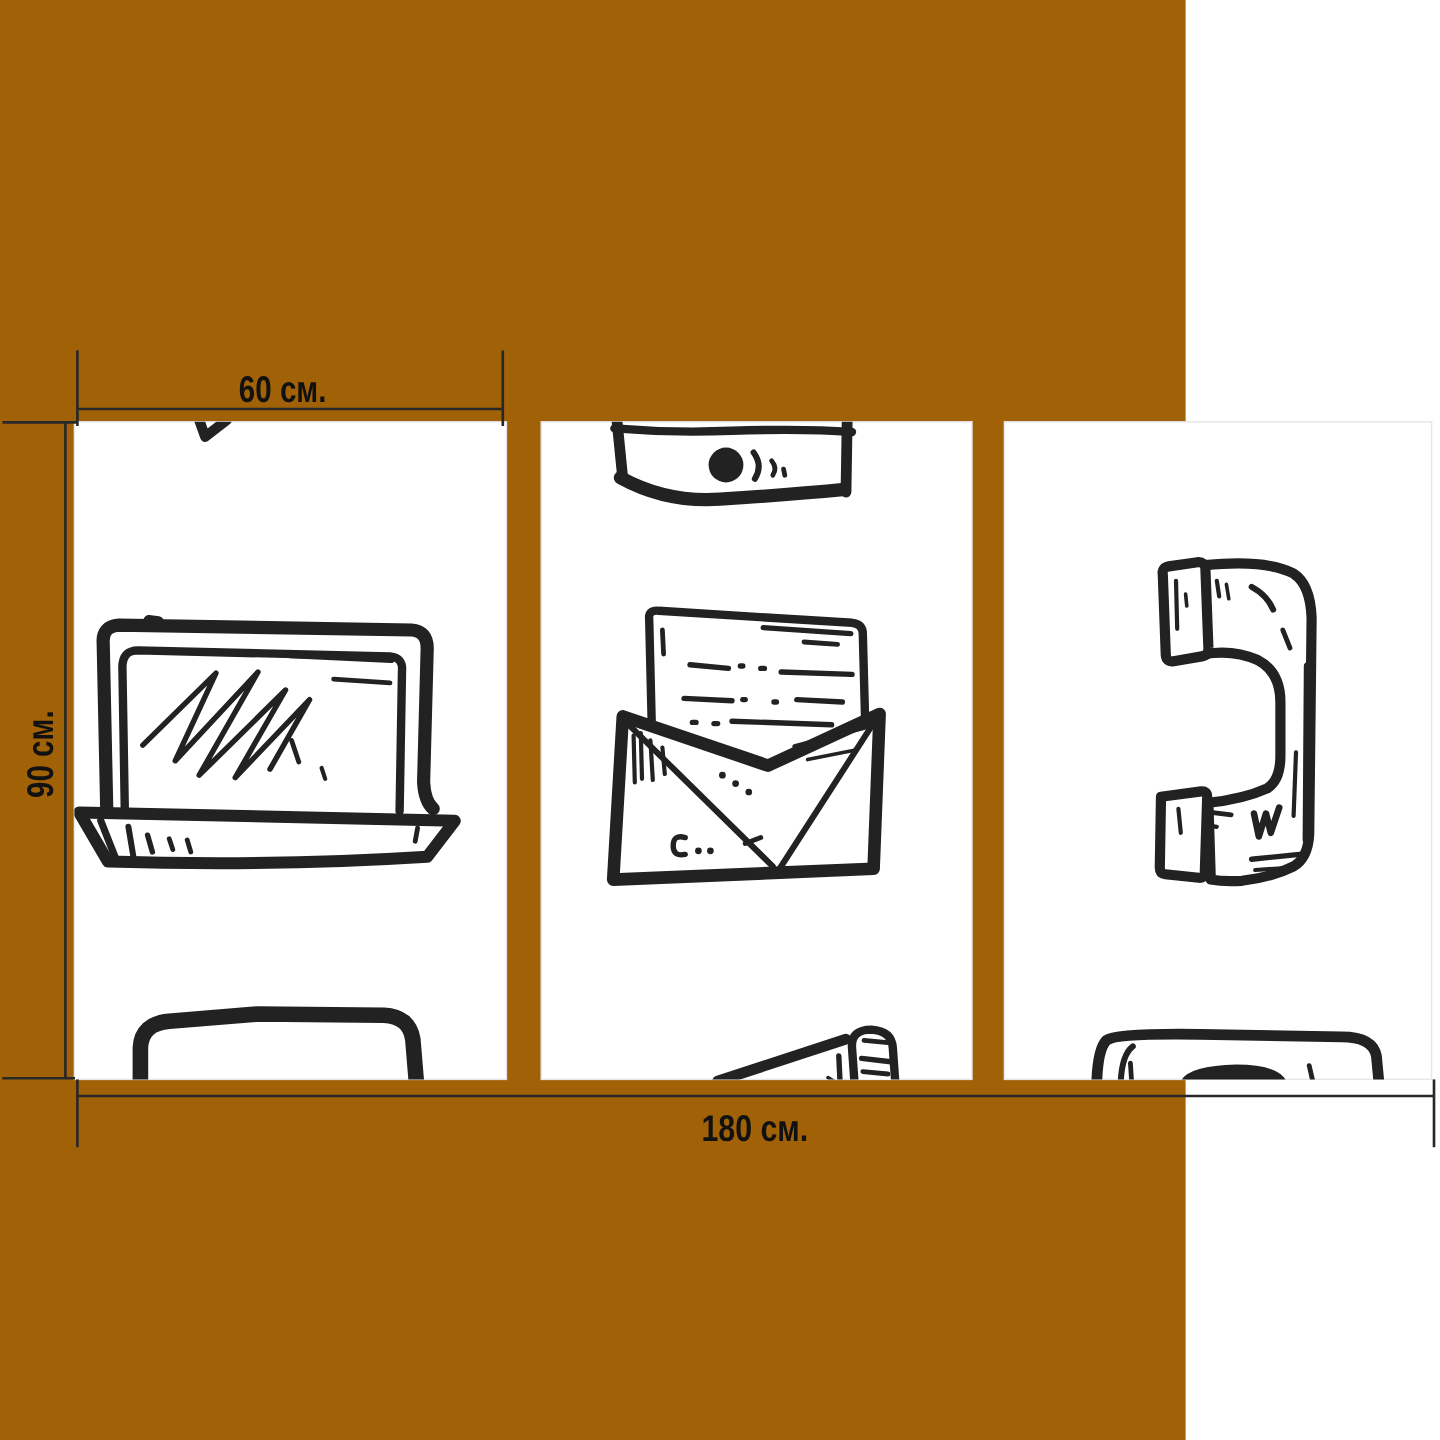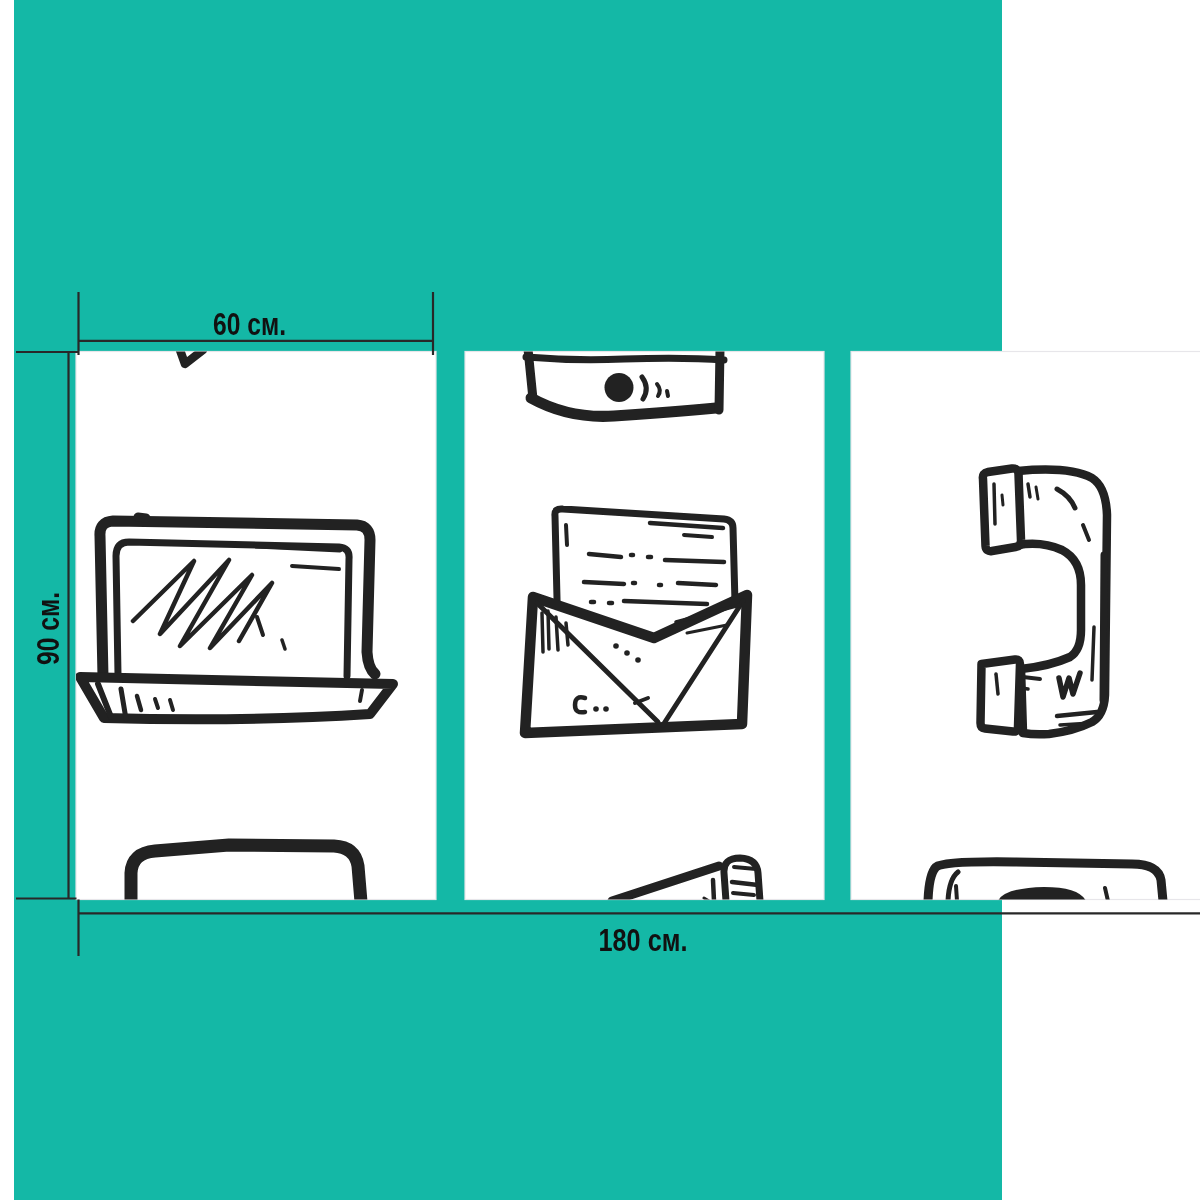--- a/index.html
+++ b/index.html
@@ -1,16 +1,16 @@
 <!DOCTYPE html>
 <html><head>
 <meta charset="utf-8">
 <style>
   html,body{margin:0;padding:0;background:#ffffff;}
-  .wrap{width:988px;height:1200px;position:relative;background:#14b8a6;margin-left:14px;}
+  .wrap{width:988px;height:1200px;position:relative;background:#a16207;}
   svg{display:block;}
 </style>
 </head>
 <body>
 <div class="wrap">
 <svg width="1200" height="1200" viewBox="0 0 1200 1200" font-family="Liberation Sans, sans-serif">
   <defs>
     <clipPath id="p1">
           <rect x="62" y="351.5" width="360" height="548"></rect>
         </clipPath>

